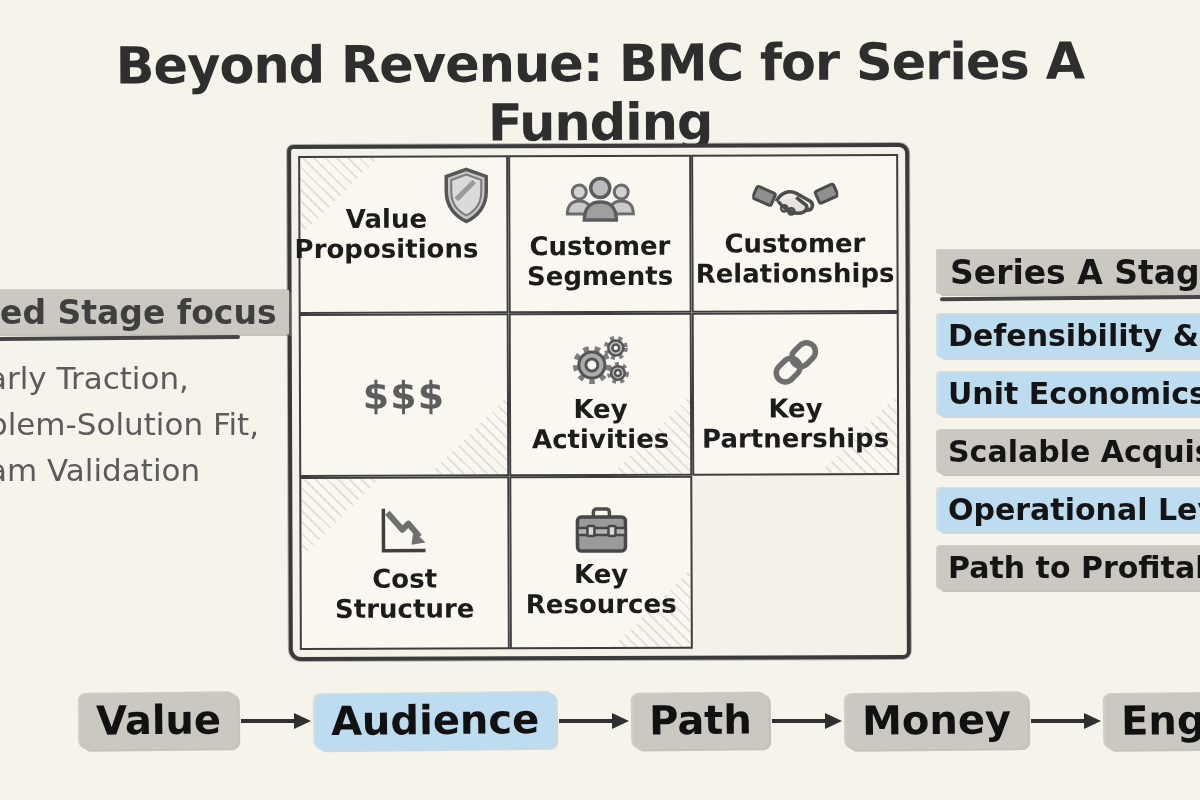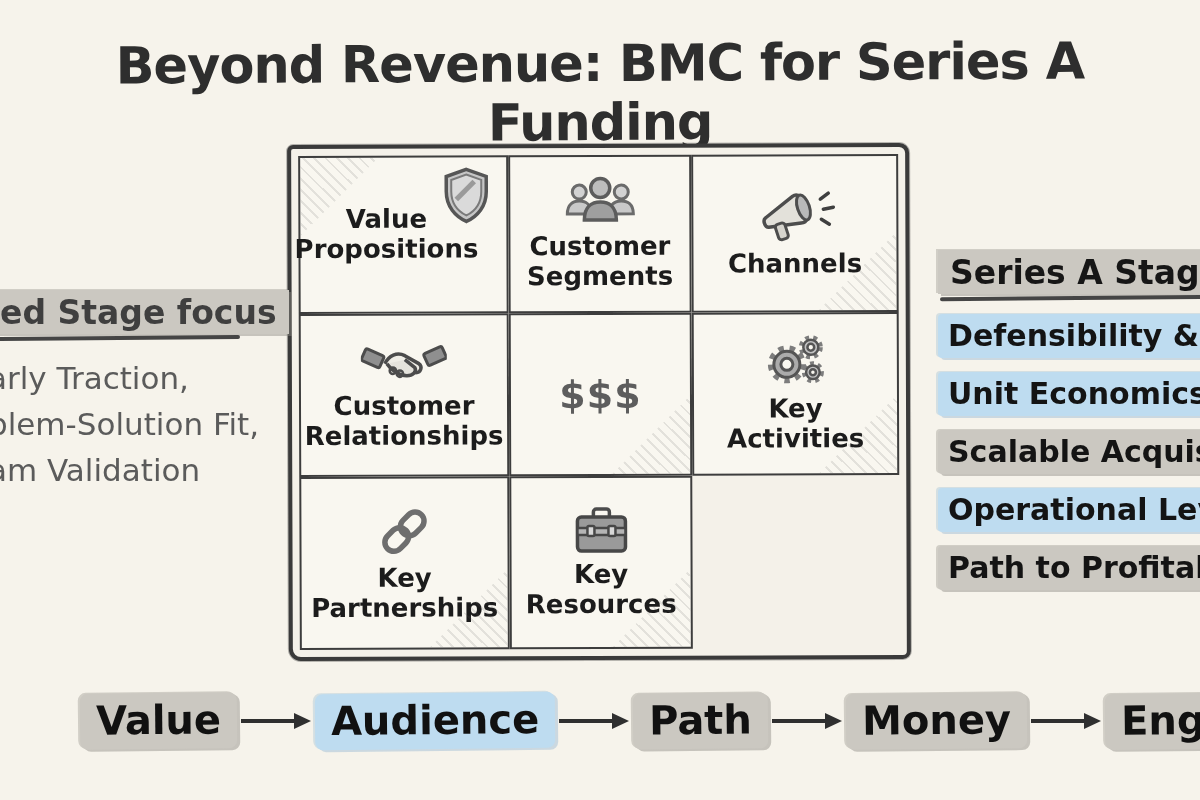--- a/index.html
+++ b/index.html
@@ -108,36 +108,20 @@
           <circle cx="58" cy="16" r="7" fill="#d2d2d2" stroke="#6b6b6b" stroke-width="3"></circle>
           <path d="M46 38 C46 28 52 25 58 25 C64 25 70 28 70 38 Z" fill="#c9c9c9" stroke="#6b6b6b" stroke-width="3"></path>
           <circle cx="37" cy="12" r="9.5" fill="#bdbdbd" stroke="#5c5c5c" stroke-width="3.5"></circle>
           <path d="M21 44 C21 30 29 26 37 26 C45 26 53 30 53 44 Z" fill="#9f9f9f" stroke="#5c5c5c" stroke-width="3.5"></path>
         </svg>
       </span>
       <span class="cell-label">Customer
 Segments</span>
     </div>
 
-    <div class="cell">
-      <div class="hatch br"></div>
-      <span class="icon">
-        <svg width="86" height="58" viewBox="0 0 86 58">
-          <g transform="rotate(-18 40 28)">
-            <path d="M14 22 L46 10 C52 8 56 14 56 24 C56 34 52 40 46 38 L14 32 C10 31 10 23 14 22 Z" fill="#e3e1da" stroke="#4d4d4d" stroke-width="3.5"></path>
-            <ellipse cx="53" cy="24" rx="6" ry="13" fill="#b9b9b9" stroke="#4d4d4d" stroke-width="3"></ellipse>
-            <rect x="20" y="32" width="10" height="16" rx="3" fill="#d6d4cd" stroke="#4d4d4d" stroke-width="3"></rect>
-          </g>
-          <line x1="68" y1="12" x2="76" y2="6" stroke="#3f3f3f" stroke-width="3.5" stroke-linecap="round"></line>
-          <line x1="71" y1="22" x2="81" y2="20" stroke="#3f3f3f" stroke-width="3.5" stroke-linecap="round"></line>
-          <line x1="69" y1="32" x2="77" y2="37" stroke="#3f3f3f" stroke-width="3.5" stroke-linecap="round"></line>
-        </svg>
-      </span>
-      <span class="cell-label">Channels</span>
-    </div>
 
     <div class="cell">
       <span class="icon">
         <svg width="86" height="48" viewBox="0 0 86 48">
           <rect x="2" y="12" width="20" height="13" rx="2" transform="rotate(24 12 18)" fill="#8f8f8f" stroke="#4c4c4c" stroke-width="3"></rect>
           <rect x="64" y="10" width="20" height="13" rx="2" transform="rotate(-24 74 16)" fill="#8f8f8f" stroke="#4c4c4c" stroke-width="3"></rect>
           <path d="M24 24 C28 16 36 12 44 16 L58 24 C62 27 60 33 55 33 L50 32" fill="#efede6" stroke="#4c4c4c" stroke-width="3.5" stroke-linejoin="round"></path>
           <path d="M26 24 C30 30 38 36 46 36 C52 36 56 32 54 28 L44 20" fill="#e5e3dc" stroke="#4c4c4c" stroke-width="3.5" stroke-linejoin="round"></path>
           <circle cx="32" cy="31" r="3.2" fill="none" stroke="#4c4c4c" stroke-width="2.5"></circle>
           <circle cx="39" cy="34" r="3.2" fill="none" stroke="#4c4c4c" stroke-width="2.5"></circle>
@@ -178,20 +162,32 @@
           <g transform="rotate(45 26 28)">
             <rect x="17" y="4" width="18" height="26" rx="9" fill="none" stroke="#6e6e6e" stroke-width="5.5"></rect>
             <rect x="17" y="26" width="18" height="26" rx="9" fill="none" stroke="#6e6e6e" stroke-width="5.5"></rect>
           </g>
         </svg>
       </span>
       <span class="cell-label">Key
 Partnerships</span>
     </div>
 
+    <div class="cell">
+      <div class="hatch tl"></div>
+      <span class="icon">
+        <svg width="58" height="58" viewBox="0 0 58 58">
+          <path d="M8 6 V48 H50" fill="none" stroke="#3f3f3f" stroke-width="3.5"></path>
+          <polyline points="12,10 27,27 33,21 44,34" fill="none" stroke="#6f6f6f" stroke-width="6" stroke-linejoin="round"></polyline>
+          <path d="M38 28 L50 40 L36 42 Z" fill="#6f6f6f"></path>
+        </svg>
+      </span>
+      <span class="cell-label">Cost
+Structure</span>
+    </div>
 
     <div class="cell">
       <div class="hatch br"></div>
       <span class="icon">
         <svg width="60" height="50" viewBox="0 0 60 50">
           <rect x="22" y="3" width="16" height="10" rx="3" fill="none" stroke="#4c4c4c" stroke-width="3.5"></rect>
           <rect x="6" y="11" width="48" height="34" rx="4" fill="#9a9a9a" stroke="#474747" stroke-width="3.5"></rect>
           <rect x="6" y="22" width="48" height="7" fill="#b5b5b5" stroke="#474747" stroke-width="2.5"></rect>
           <rect x="16" y="20" width="7" height="10" rx="1.5" fill="#d8d8d8" stroke="#474747" stroke-width="2.5"></rect>
           <rect x="37" y="20" width="7" height="10" rx="1.5" fill="#d8d8d8" stroke="#474747" stroke-width="2.5"></rect>

